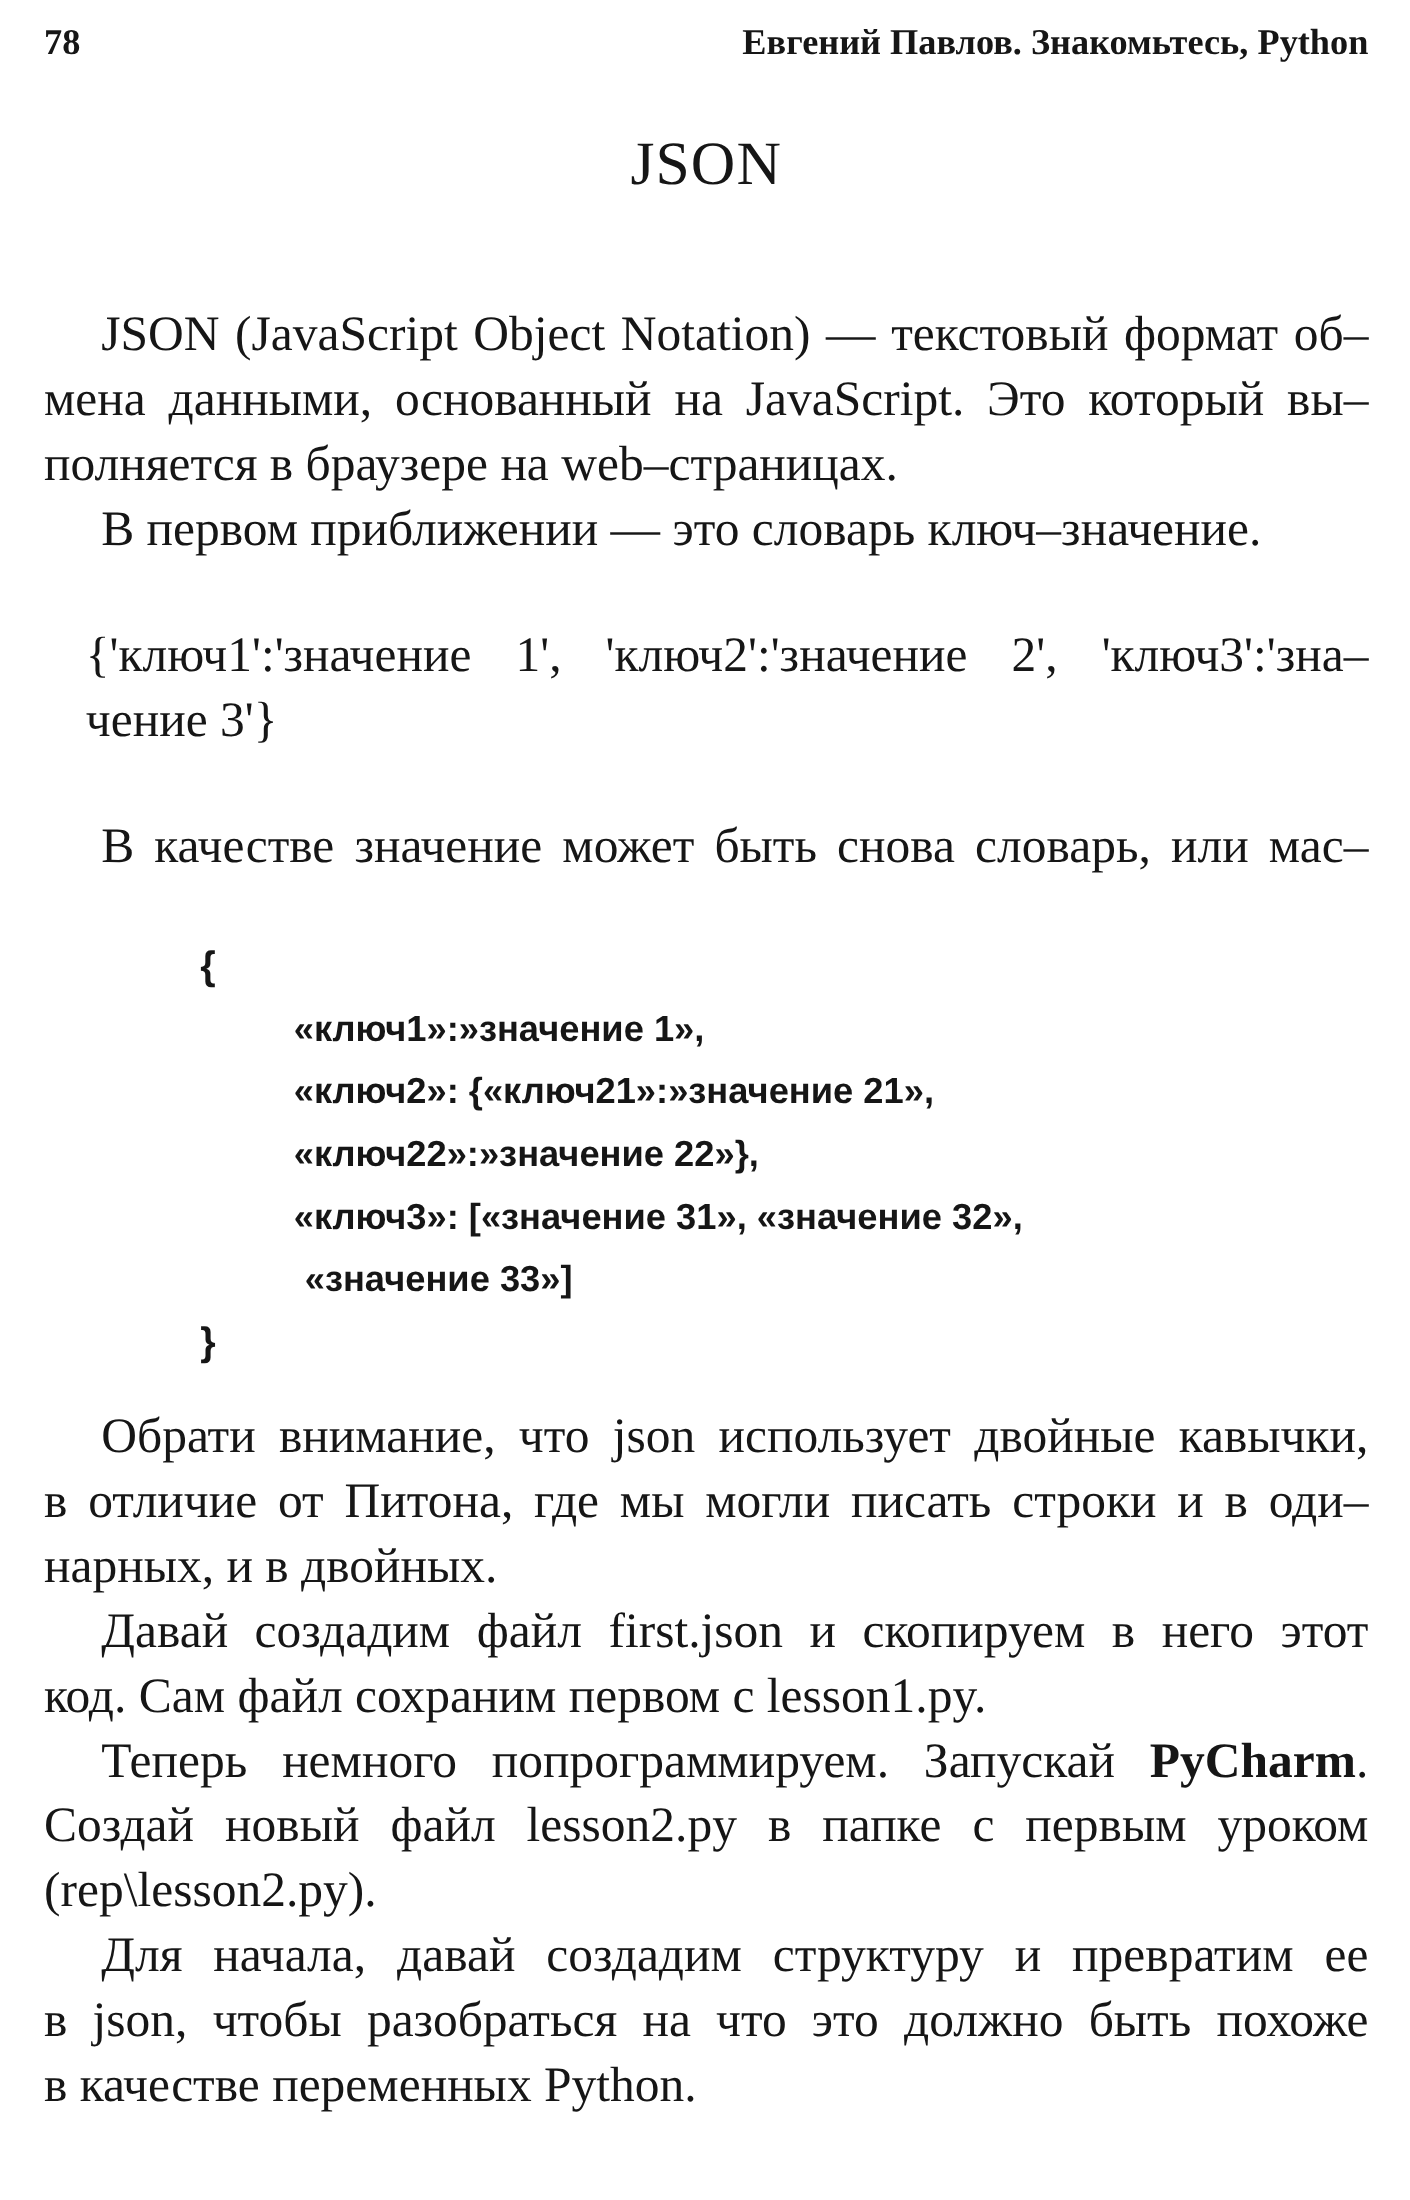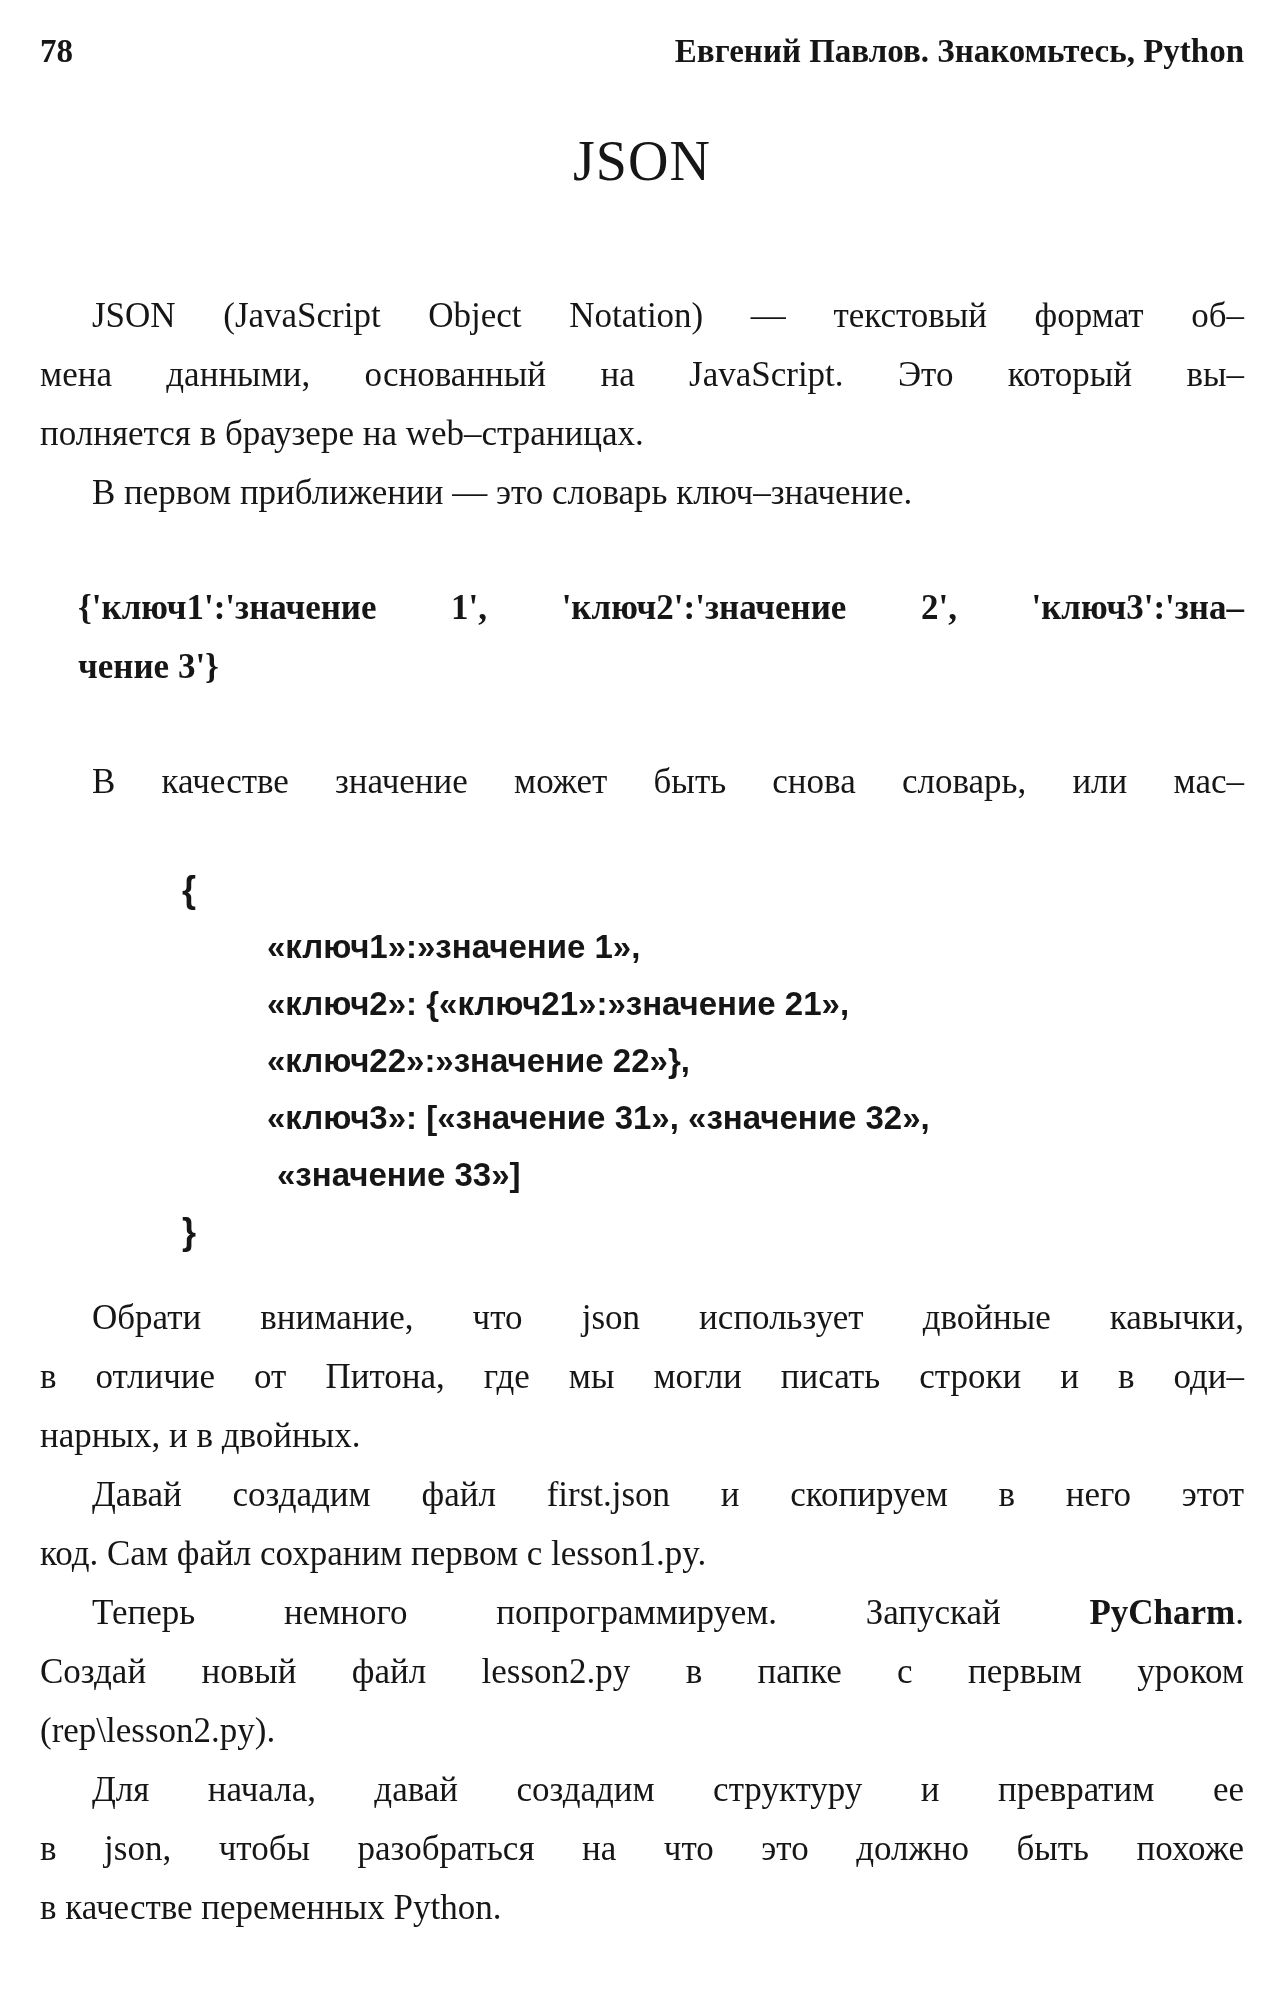--- a/index.html
+++ b/index.html
@@ -15,47 +15,47 @@
     padding: 0 38px 0 40px;
     background: #ffffff;
     color: #161616;
     font-family: "Liberation Serif", serif;
     overflow: hidden;
   }
   .hdr {
     display: flex;
     justify-content: space-between;
     align-items: baseline;
-    padding-top: 32px;
+    padding-top: 20px;
     font-weight: bold;
     font-size: 33px;
     line-height: 38px;
   }
   .title {
     margin: 54px 0 0 0;
     text-align: center;
     font-size: 56px;
     font-weight: normal;
     letter-spacing: 1px;
     line-height: 74px;
   }
   .bodytext { margin-top: 88px; }
   .ln {
-    font-size: 35px;
+    font-size: 45px;
     line-height: 59px;
     white-space: normal;
   }
   .j {
     text-align: justify;
     text-align-last: justify;
   }
   .ind { text-indent: 52px; }
   .blk  { margin-top: 0; }
   .gap  { margin-top: 56px; }
-  .dict { padding-left: 38px; font-weight: bold; }
+  .dict { padding-left: 38px; }
   .code {
     margin-top: 50px;
     font-family: "Liberation Sans", sans-serif;
     font-weight: bold;
     font-size: 33px;
   }
   .cln { line-height: 57px; }
   .brace  { padding-left: 142px; font-size: 36px; }
   .inner  { padding-left: 227px; }
   .inner2 { padding-left: 237px; }

